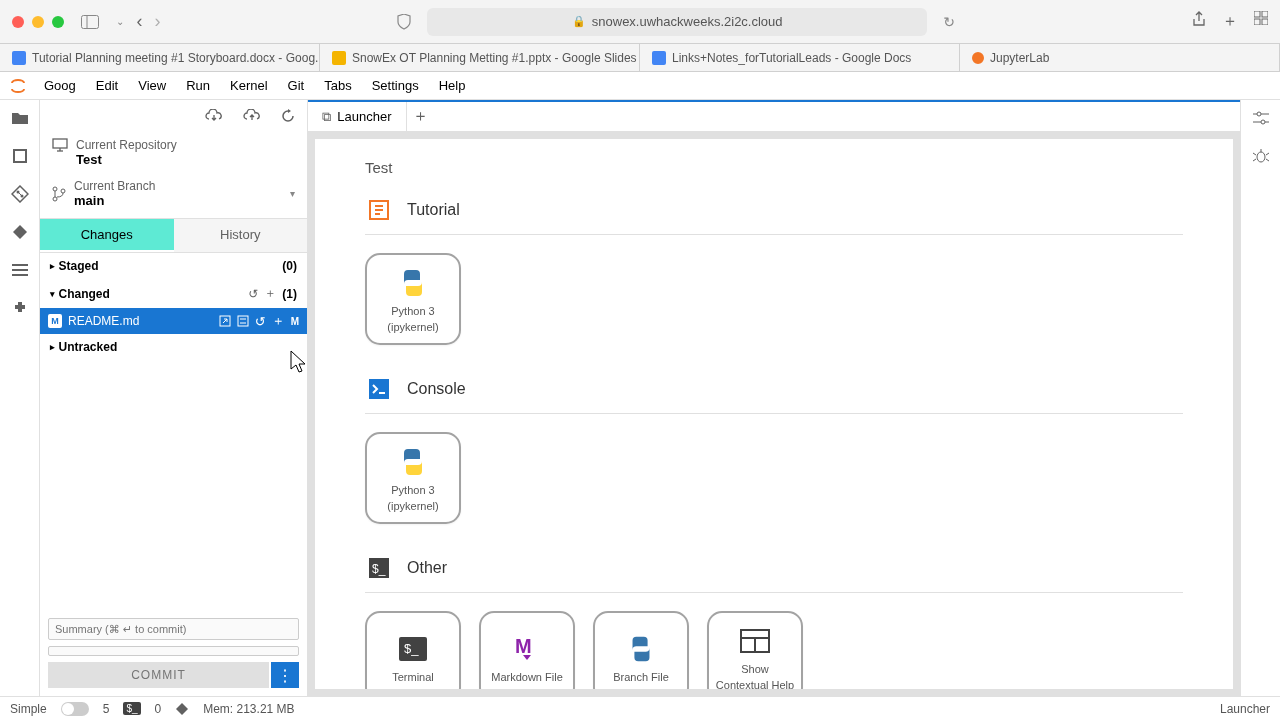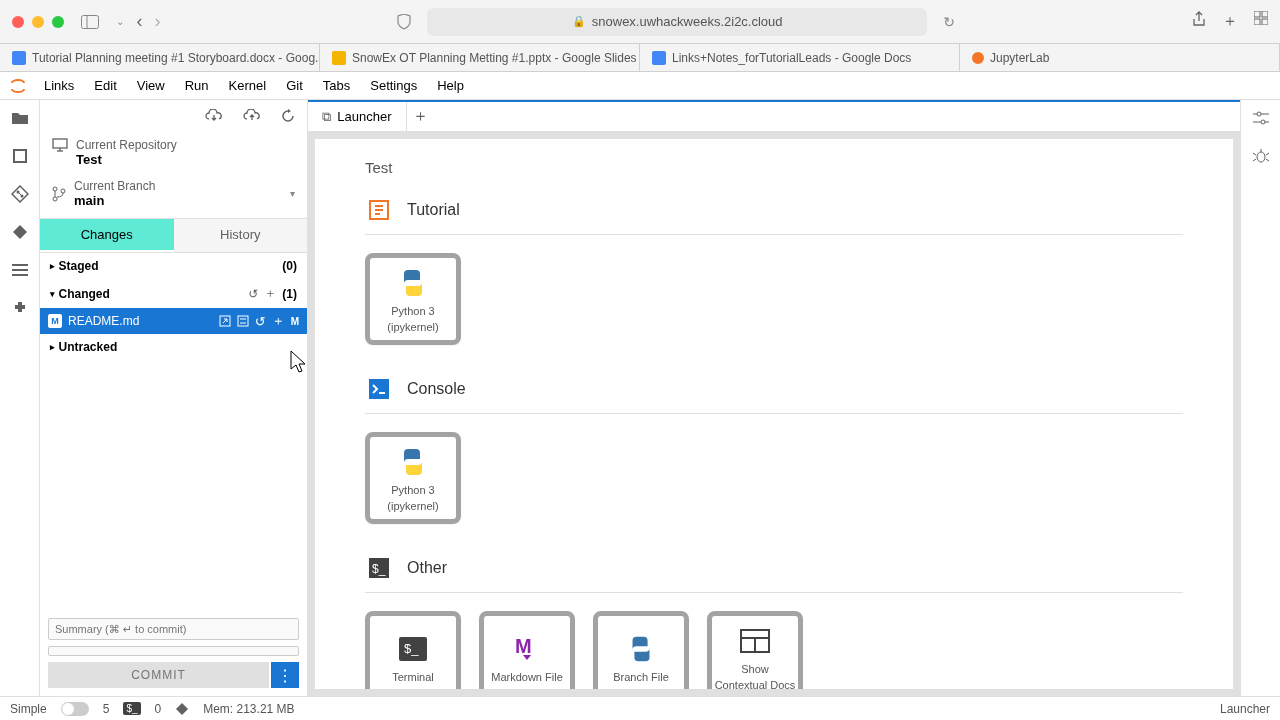--- a/index.html
+++ b/index.html
@@ -79,21 +79,21 @@
 .doc-tab { display:flex; align-items:center; gap:6px; padding:0 14px; font-size:13px; border-right:1px solid #e0e0e0; background:#fff; }
 .doc-tab .ext { color:#616161; font-size:13px; }
 .new-tab { width:28px; display:flex; align-items:center; justify-content:center; color:#616161; }
 .launcher-body { flex:1; background:#fff; margin:6px; border:1px solid #e0e0e0; padding:20px 50px; overflow:auto; }
 .launcher-body h3 { font-size:15px; font-weight:400; margin-bottom:20px; color:#555;}
 .cat-row { display:flex; align-items:center; gap:14px; margin-bottom:10px; }
 .cat-icon { width:28px; height:28px; display:flex; align-items:center; justify-content:center; }
 .cat-title { font-size:16px; color:#333; }
 .divider { border-bottom:1px solid #e0e0e0; margin-bottom:18px; }
 .cards { display:flex; gap:18px; margin-bottom:30px; flex-wrap:wrap; }
-.card { width:96px; height:92px; border:5px solid #a3a3a3; border-radius:8px; display:flex; flex-direction:column; align-items:center; justify-content:center; gap:4px; font-size:11px; color:#555; text-align:center; box-shadow:0 1px 2px rgba(0,0,0,0.05);}
+.card { width:96px; height:92px; border:2px solid #a3a3a3; border-radius:15px; display:flex; flex-direction:column; align-items:center; justify-content:center; gap:4px; font-size:11px; color:#555; text-align:center; box-shadow:0 1px 2px rgba(0,0,0,0.05);}
 .card .cicon { width:36px; height:36px; display:flex; align-items:center; justify-content:center; }
 
 
 .status-bar { height:24px; border-top:1px solid #e0e0e0; display:flex; align-items:center; padding:0 10px; font-size:12px; color:#555; gap:14px; }
 .toggle { width:28px; height:14px; background:#ccc; border-radius:7px; position:relative; }
 .toggle::after { content:''; position:absolute; left:1px; top:1px; width:12px; height:12px; background:#fff; border-radius:50%; }
 .status-bar .spacer { flex:1; }
 .sq-badge { background:#424242; color:#fff; font-size:10px; padding:1px 3px; border-radius:2px; }
 
 .cursor-ptr { position:absolute; left:287px; top:349px; pointer-events:none; z-index:1000; }
@@ -167,21 +167,21 @@
     </div>
 </div>
 
 <div class="menu-bar">
   <div class="jlab-logo">
     <svg width="18" height="18" viewBox="0 0 18 18">
         <path d="M3 6 A6 3 0 0 1 15 6" fill="none" stroke="#f37626" stroke-width="2"></path>
         <path d="M3 12 A6 3 0 0 0 15 12" fill="none" stroke="#f37626" stroke-width="2"></path>
       </svg>
   </div>
-  <div class="menu-item">Links</div>
+  <div class="menu-item">Goog</div>
   <div class="menu-item">Edit</div>
   <div class="menu-item">View</div>
   <div class="menu-item">Run</div>
   <div class="menu-item">Kernel</div>
   <div class="menu-item">Git</div>
   <div class="menu-item">Tabs</div>
   <div class="menu-item">Settings</div>
   <div class="menu-item">Help</div>
 </div>
 
@@ -425,21 +425,21 @@
         </div>
         <div class="card">
           <div class="cicon">
               <svg width="32" height="26" viewBox="0 0 32 26">
                 <rect x="2" y="2" width="28" height="22" fill="none" stroke="#424242" stroke-width="2"></rect>
                 <line x1="2" y1="10" x2="30" y2="10" stroke="#424242" stroke-width="2"></line>
                 <line x1="16" y1="10" x2="16" y2="24" stroke="#424242" stroke-width="2"></line>
               </svg>
             </div>
           <div>Show</div>
-          <div>Contextual Docs</div>
+          <div>Contextual Help</div>
         </div>
       </div>
     </div>
   </div>
 
   <div class="icon-rail-right">
     <div class="rail-icon">
         <svg width="16" height="16" viewBox="0 0 16 16">
           <circle cx="6" cy="4" r="2" fill="none" stroke="#616161"></circle>
           <circle cx="10" cy="12" r="2" fill="none" stroke="#616161"></circle>

